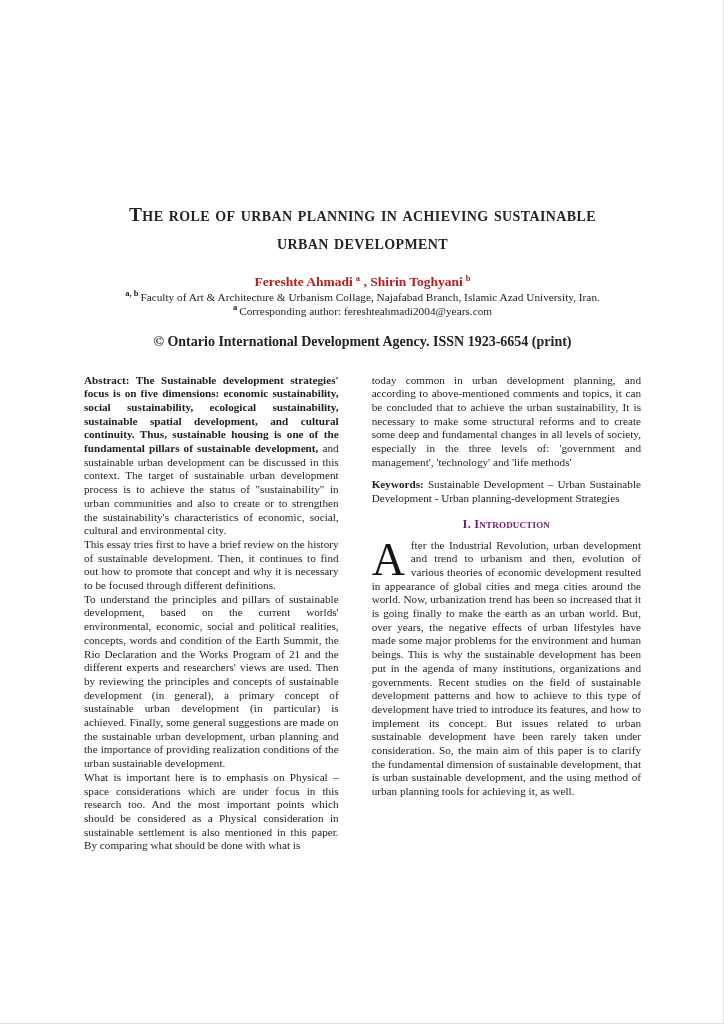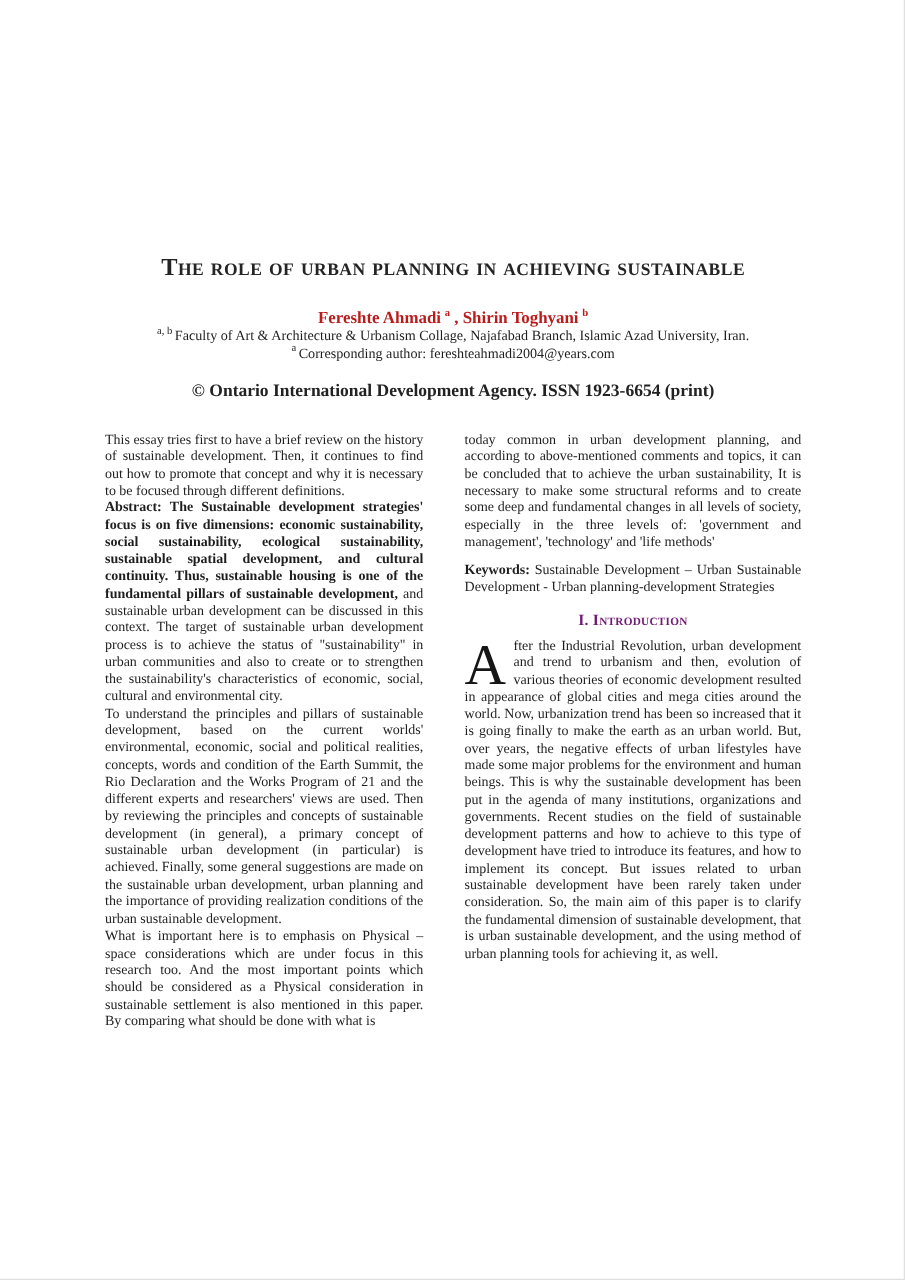--- a/index.html
+++ b/index.html
@@ -12,21 +12,21 @@
   }
   .title{
     margin:0 auto 0;max-width:566px;text-align:center;
     font-variant:small-caps;font-weight:bold;font-size:19.5px;
     line-height:28px;letter-spacing:.4px;color:#242424;
   }
   .title-line{display:block;}
   .authors{
     text-align:center;font-weight:bold;font-size:13.5px;margin-top:17px;color:#b91c1c;
   }
-  sup{font-size:8.5px;line-height:0;vertical-align:super;}
+  sup{font-size:8.5px;line-height:0;vertical-align:super;font-weight:bold;}
   .authors sup{margin-left:3px;font-weight:bold;}
   .byline{ text-align:center;font-size:11.3px;line-height:14px;color:#1e1e1e;}
   .byline sup{margin-right:2px;}
   .publisher{
     text-align:center;font-weight:bold;font-size:14px;line-height:12.5px;
     margin-top:18px;color:#222;
   }
   .columns{display:flex;margin-top:25px;}
   .col{font-size:11.2px;line-height:13.7px;text-align:justify;}
   .col-left{width:259px;margin-right:33px;}
@@ -42,44 +42,45 @@
   }
   b,.bold{font-weight:bold;}
 </style>
 </head>
 <body>
 
 <div class="page">
 
   <h1 class="title">
     <span class="title-line">The role of urban planning in achieving sustainable</span>
+    <span class="title-line">urban development</span>
   </h1>
 
   <div class="authors"><span><span>Fereshte Ahmadi</span><sup>a</sup></span><span> , </span><span><span>Shirin Toghyani</span><sup>b</sup></span></div>
 
   <div class="byline">
     <sup>a, b</sup><span>Faculty of Art &amp; Architecture &amp; Urbanism Collage, Najafabad Branch, Islamic Azad University, Iran.</span>
   </div>
 
   <div class="byline">
     <sup>a</sup><span>Corresponding author:</span>
     <span>fereshteahmadi2004@years.com</span>
   </div>
 
   <div class="publisher">
     <div>© Ontario International Development Agency. ISSN 1923-6654 (print)</div>
   </div>
 
   <div class="columns">
 
     <div class="col col-left">
-      <p class="para">This essay tries first to have a brief review on the history of sustainable development. Then, it continues to find out how to promote that concept and why it is necessary to be focused through different definitions.</p>
       <p class="para"><b>Abstract:</b>
         <b>The Sustainable development strategies' focus is on five dimensions: economic sustainability, social sustainability, ecological sustainability, sustainable spatial development, and cultural continuity. Thus, sustainable housing is one of the fundamental pillars of sustainable development,</b>
         <span>and sustainable urban development can be discussed in this context. The target of sustainable urban development process is to achieve the status of "sustainability" in urban communities and also to create or to strengthen the sustainability's characteristics of economic, social, cultural and environmental city.</span></p>
+      <p class="para">This essay tries first to have a brief review on the history of sustainable development. Then, it continues to find out how to promote that concept and why it is necessary to be focused through different definitions.</p>
       <p class="para">To understand the principles and pillars of sustainable development, based on the current worlds' environmental, economic, social and political realities, concepts, words and condition of the Earth Summit, the Rio Declaration and the Works Program of 21 and the different experts and researchers' views are used. Then by reviewing the principles and concepts of sustainable development (in general), a primary concept of sustainable urban development (in particular) is achieved. Finally, some general suggestions are made on the sustainable urban development, urban planning and the importance of providing realization conditions of the urban sustainable development.</p>
       <p class="para">What is important here is to emphasis on Physical – space considerations which are under focus in this research too. And the most important points which should be considered as a Physical consideration in sustainable settlement is also mentioned in this paper. By comparing what should be done with what is</p>
     </div>
 
     <div class="col col-right">
       <p class="para">today common in urban development planning, and according to above-mentioned comments and topics, it can be concluded that to achieve the urban sustainability, It is necessary to make some structural reforms and to create some deep and fundamental changes in all levels of society, especially in the three levels of: 'government and management', 'technology' and 'life methods'</p>
       <p class="para keywords"><b>Keywords:</b>
         <span>Sustainable Development – Urban Sustainable Development - Urban planning-development Strategies</span></p>
       <h2 class="section-heading">I. Introduction</h2>
       <p class="para"><span class="dropcap">A</span><span>fter the Industrial Revolution, urban development and trend to urbanism and then, evolution of various theories of economic development resulted in appearance of global cities and mega cities around the world. Now, urbanization trend has been so increased that it is going finally to make the earth as an urban world. But, over years, the negative effects of urban lifestyles have made some major problems for the environment and human beings. This is why the sustainable development has been put in the agenda of many institutions, organizations and governments. Recent studies on the field of sustainable development patterns and how to achieve to this type of development have tried to introduce its features, and how to implement its concept. But issues related to urban sustainable development have been rarely taken under consideration. So, the main aim of this paper is to clarify the fundamental dimension of sustainable development, that is urban sustainable development, and the using method of urban planning tools for achieving it, as well.</span></p>

